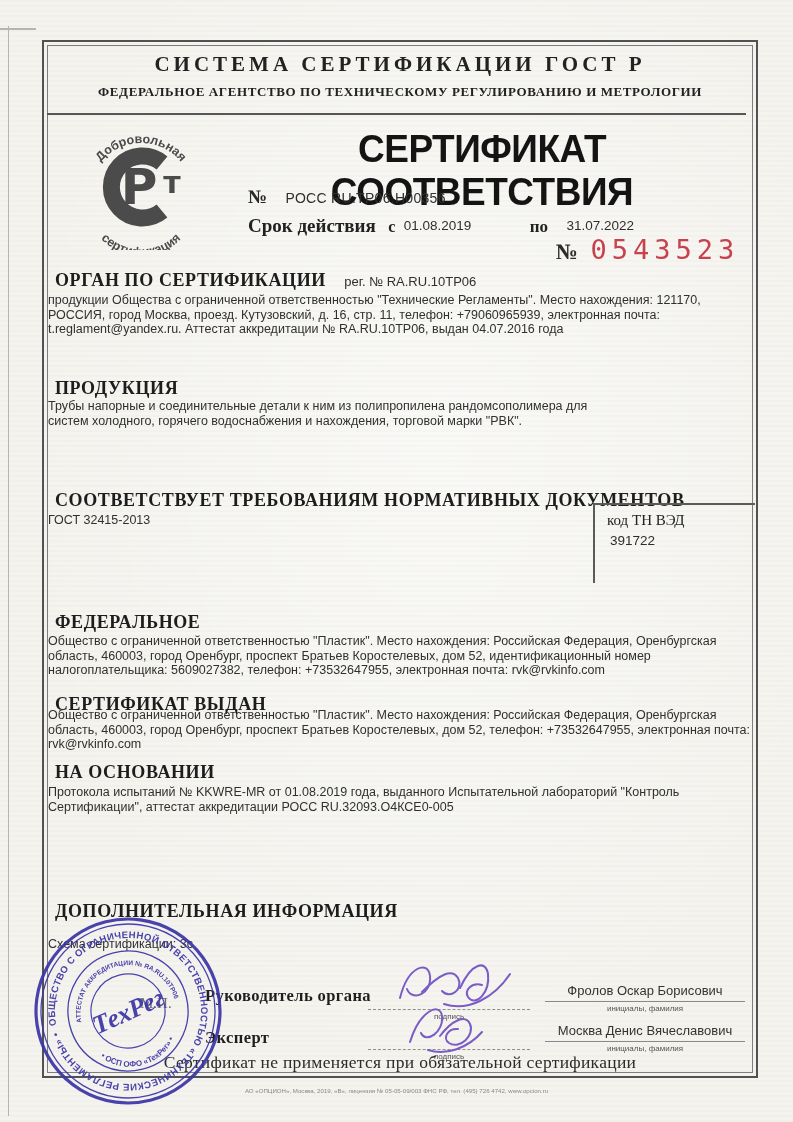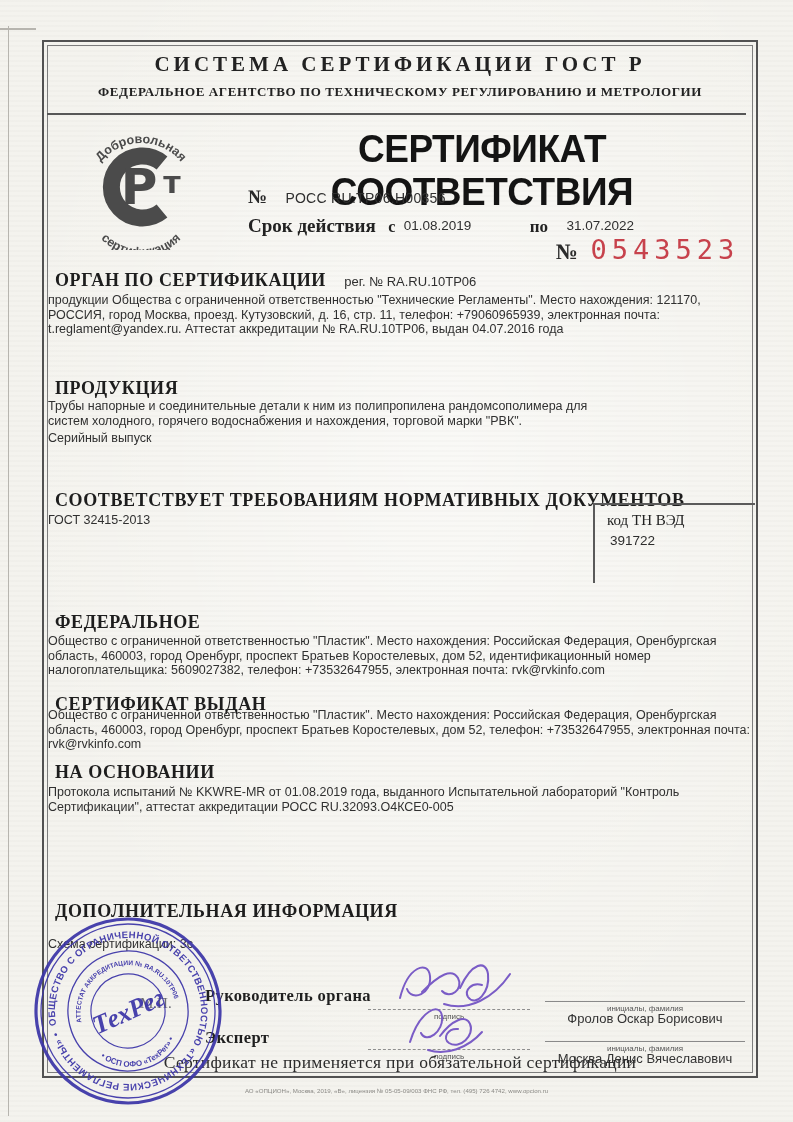--- a/index.html
+++ b/index.html
@@ -38,21 +38,21 @@
   .reg-note{ font-size:13px; color:#2f2f2f; font-weight:normal; letter-spacing:0; font-family:"Liberation Sans",sans-serif; }
 
   .codebox{ border-top:2px solid #5a5a5a; border-left:2px solid #5a5a5a; padding:7px 0 0 12px; }
   .codebox .lbl{ font-family:"Liberation Serif",serif; font-size:15px; color:#222; }
   .codebox .val{ font-size:13.5px; color:#2d2d2d; margin-top:4px; padding-left:3px; }
 
   .role{ font-family:"Liberation Serif",serif; font-weight:bold; font-size:16.5px; letter-spacing:.4px; color:#1f1f1f; }
   .sig-line{ border-top:1.5px dashed #8f8f8f; height:0; }
   .name-line{ border-top:1px solid #8a8a8a; height:0; }
   .cap{ font-size:8px; color:#555; text-align:center; }
-  .person{ font-size:13px; color:#333; text-align:center;margin-top:28px; }
+  .person{ font-size:13px; color:#333; text-align:center; }
 
   .restriction{ left:42px; top:1052px; width:716px; text-align:center;
     font-family:"Liberation Serif",serif; font-size:17.5px; color:#2b2b2b; letter-spacing:.3px; }
   .print-line{ left:0; top:1086px; width:793px; text-align:center; font-size:9px; color:#8b8a86;
     transform:scale(.68); transform-origin:50% 50%; white-space:nowrap; }
 
   .mp{ font-family:"Liberation Serif",serif; font-size:15px; color:#6a6a74; z-index:1; }
   .stamp-wrap{ z-index:2; opacity:.93; }
   .sig-wrap{ z-index:3; }
 </style>
@@ -109,21 +109,20 @@
   </div>
 
   <div class="abs" style="left:55px; top:270px;">
     <span class="sec-title">ОРГАН ПО СЕРТИФИКАЦИИ</span>
     <span class="reg-note" style="margin-left:14px;">рег. № RA.RU.10ТР06</span>
   </div>
   <div class="abs sec-body" style="left:48px; top:293px; width:708px;">продукции Общества с ограниченной ответственностью "Технические Регламенты". Место нахождения: 121170, РОССИЯ, город Москва, проезд. Кутузовский, д. 16, стр. 11, телефон: +79060965939, электронная почта: t.reglament@yandex.ru. Аттестат аккредитации № RA.RU.10ТР06, выдан 04.07.2016 года</div>
 
   <div class="abs sec-title" style="left:55px; top:378px;">ПРОДУКЦИЯ</div>
   <div class="abs sec-body" style="left:48px; top:399px; width:540px;">Трубы напорные и соединительные детали к ним из полипропилена рандомсополимера для систем холодного, горячего водоснабжения и нахождения, торговой марки "РВК".</div>
-  <div class="abs sec-body" style="left:48px; top:431px; width:540px;">Серийный выпуск</div>
 
   <div class="abs sec-title" style="left:55px; top:490px;">СООТВЕТСТВУЕТ ТРЕБОВАНИЯМ НОРМАТИВНЫХ ДОКУМЕНТОВ</div>
   <div class="abs sec-body" style="left:48px; top:513px; width:540px;">ГОСТ 32415-2013</div>
   <div class="abs codebox" style="left:593px; top:503px; width:162px; height:80px;">
     <div class="lbl">код ТН ВЭД</div>
     <div class="val">391722</div>
   </div>
 
   <div class="abs sec-title" style="left:55px; top:612px;">ФЕДЕРАЛЬНОЕ</div>
   <div class="abs sec-body" style="left:48px; top:634px; width:712px;">Общество с ограниченной ответственностью "Пластик". Место нахождения: Российская Федерация, Оренбургская область, 460003, город Оренбург, проспект Братьев Коростелевых, дом 52, идентификационный номер налогоплательщика: 5609027382, телефон: +73532647955, электронная почта: rvk@rvkinfo.com</div>

